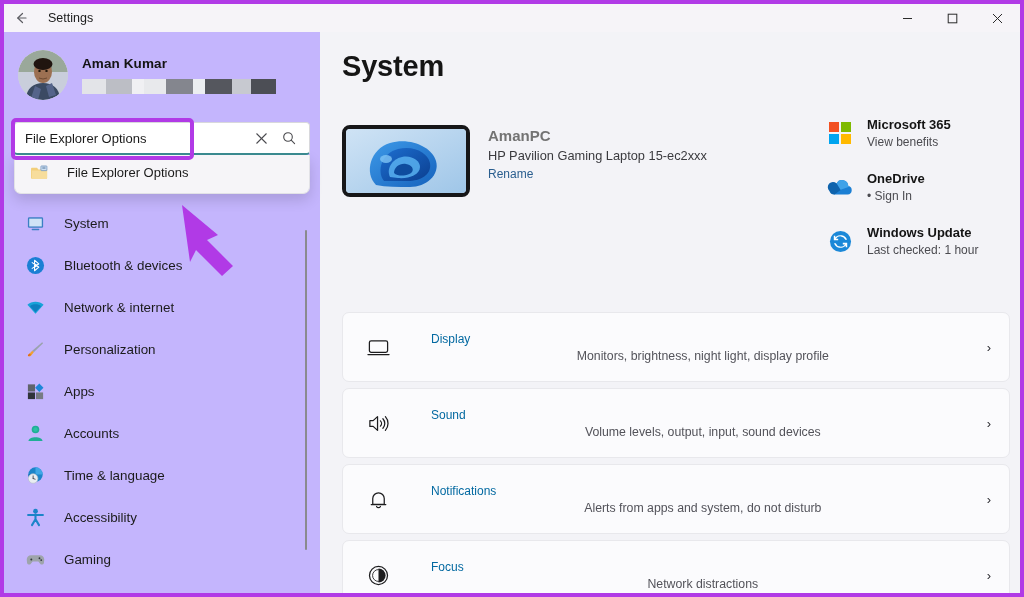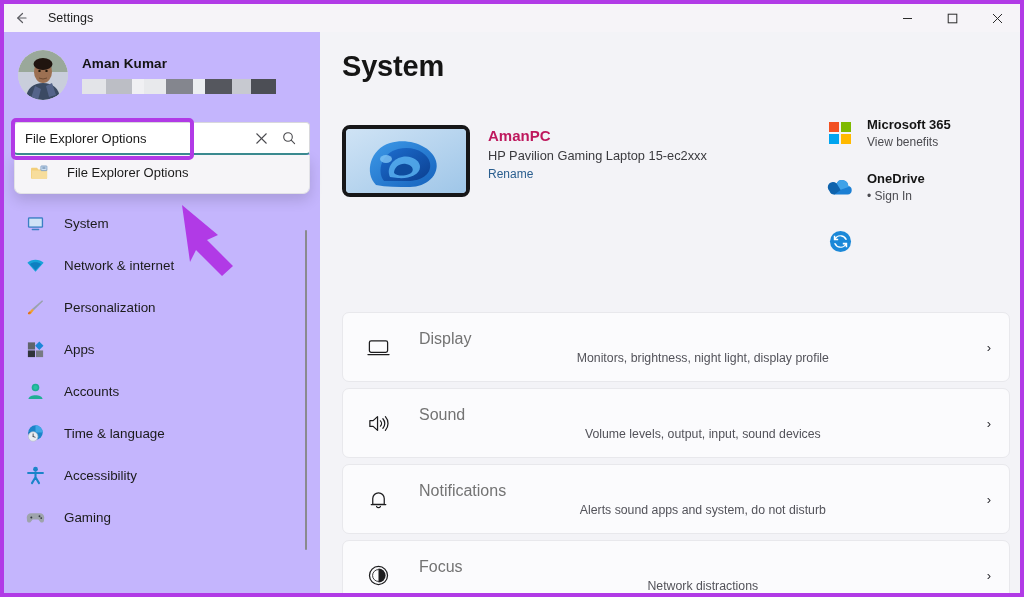--- a/index.html
+++ b/index.html
@@ -157,21 +157,21 @@
     margin: 42px 0 0 22px;
   }
   .device-thumb {
     width: 128px; height: 72px;
     border: 4px solid #161618; border-radius: 8px;
     overflow: hidden; flex: none;
     background: #cfe0f2;
   }
   .device-thumb svg { display: block; width: 120px; height: 64px; }
   .device-meta { margin-left: 18px; padding-top: 2px; }
-  .device-name { font-size: 15px; font-weight: bold; color: #be185d; }
+  .device-name { font-size: 15px; font-weight: bold; color: #737373; }
   .device-model { font-size: 12.8px; color: #3a3a3e; margin-top: 4px; }
   .device-rename {
     font-size: 12px; color: #2a5e8f; margin-top: 4px;
     cursor: pointer;
   }
 
   
   .info-panel {
     position: absolute; right: 8px; top: 85px;
     width: 186px;
@@ -195,21 +195,21 @@
     border-radius: 7px;
     display: flex; align-items: center;
     padding: 0 18px 0 22px;
   }
   .card .cicon {
     width: 26px; height: 26px; flex: none;
     display: flex; align-items: center; justify-content: center;
     color: #1c1c1e;
   }
   .card .ctext { margin-left: 28px; flex: 1; }
-  .card .ctitle { font-size: 16px; color: #737373; }
+  .card .ctitle { font-size: 12px; color: #0369a1; margin-left: 12px; }
   .card .csub { font-size: 12.3px; color: #53535a; margin-top: 3px; text-align: center; }
   .card .chev { color: #2b2b30; font-size: 13px; }
 
   
   .arrow-annotation {
     position: absolute; left: 0; top: 0;
     width: 1016px; height: 589px;
     pointer-events: none; z-index: 40;
   }
 </style>
@@ -292,20 +292,29 @@
         <div class="nicon">
           <svg width="19" height="19" viewBox="0 0 20 20">
             <rect x="2" y="3.5" width="16" height="11" rx="1.4" fill="#3b7fc4"></rect>
             <rect x="3.4" y="4.9" width="13.2" height="8.2" fill="#cfe3f6"></rect>
             <rect x="6" y="15.4" width="8" height="1.6" rx=".6" fill="#3b7fc4"></rect>
           </svg>
         </div>
         <div class="nlabel">System</div>
       </div>
 
+      <div class="nav-item">
+        <div class="nicon">
+          <svg width="19" height="19" viewBox="0 0 20 20">
+            <circle cx="10" cy="10" r="9" fill="#1b7fd4"></circle>
+            <path d="M9 4.5 L13.5 8.2 L9 12 L9 4.5 M9 15.5 L13.5 11.8 L9 8 L9 15.5 M6.5 7 L13.5 11.8 M6.5 13 L13.5 8.2" fill="none" stroke="#ffffff" stroke-width="1.1" stroke-linejoin="round" stroke-linecap="round"></path>
+          </svg>
+        </div>
+        <div class="nlabel">Bluetooth &amp; devices</div>
+      </div>
 
       <div class="nav-item">
         <div class="nicon">
           <svg width="19" height="19" viewBox="0 0 20 20">
             <path d="M1.5 7 C5.5 2.8 14.5 2.8 18.5 7 L10 16.5 Z" fill="#17a3d8"></path>
             <path d="M4.2 8.6 C7 6 13 6 15.8 8.6 L10 15 Z" fill="#0e7fc0"></path>
           </svg>
         </div>
         <div class="nlabel">Network &amp; internet</div>
       </div>
@@ -487,20 +496,24 @@
       </div>
 
       <div class="info-item">
         <div class="info-icon">
           <svg width="23" height="23" viewBox="0 0 24 24">
             <circle cx="12" cy="12" r="11" fill="#1b88d8"></circle>
             <path d="M17 10.2 A5.6 5.6 0 0 0 7.2 9 L9.6 9 L9.6 10.6 L5 10.6 L5 6 L6.6 6 L6.6 7.8 A7.2 7.2 0 0 1 18.8 10.2 Z" fill="#ffffff"></path>
             <path d="M7 13.8 A5.6 5.6 0 0 0 16.8 15 L14.4 15 L14.4 13.4 L19 13.4 L19 18 L17.4 18 L17.4 16.2 A7.2 7.2 0 0 1 5.2 13.8 Z" fill="#ffffff"></path>
           </svg>
         </div>
+        <div class="info-text">
+          <div class="info-title">Windows Update</div>
+          <div class="info-sub">Last checked: 1 hour</div>
+        </div>
       </div>
     </div>
 
     <div class="cards">
 
       <div class="card">
         <div class="cicon">
           <svg width="23" height="23" viewBox="0 0 24 24">
             <rect x="2.5" y="5" width="19" height="12" rx="1.8" fill="none" stroke="#1c1c1e" stroke-width="1.3"></rect>
             <line x1="1" y1="19.4" x2="23" y2="19.4" stroke="#1c1c1e" stroke-width="1.3" stroke-linecap="round"></line>
@@ -532,21 +545,21 @@
       <div class="card">
         <div class="cicon">
           <svg width="23" height="23" viewBox="0 0 24 24">
             <path d="M6 17 v-6 a6 6 0 0 1 12 0 v6 Z" fill="none" stroke="#1c1c1e" stroke-width="1.3" stroke-linejoin="round"></path>
             <line x1="4.4" y1="17.3" x2="19.6" y2="17.3" stroke="#1c1c1e" stroke-width="1.3" stroke-linecap="round"></line>
             <path d="M10 19.3 a2.2 2.2 0 0 0 4 0" fill="none" stroke="#1c1c1e" stroke-width="1.3" stroke-linecap="round"></path>
           </svg>
         </div>
         <div class="ctext">
           <div class="ctitle">Notifications</div>
-          <div class="csub">Alerts sound apps and system, do not disturb</div>
+          <div class="csub">Alerts from apps and system, do not disturb</div>
         </div>
         <div class="chev">›</div>
       </div>
 
       <div class="card">
         <div class="cicon">
           <svg width="23" height="23" viewBox="0 0 24 24">
             <circle cx="12" cy="12" r="9.4" fill="none" stroke="#1c1c1e" stroke-width="1.3"></circle>
             <path d="M12 4.6 a7.4 7.4 0 0 1 0 14.8 Z" fill="#1c1c1e"></path>
             <circle cx="12" cy="12" r="6.2" fill="none" stroke="#1c1c1e" stroke-width=".9"></circle>

